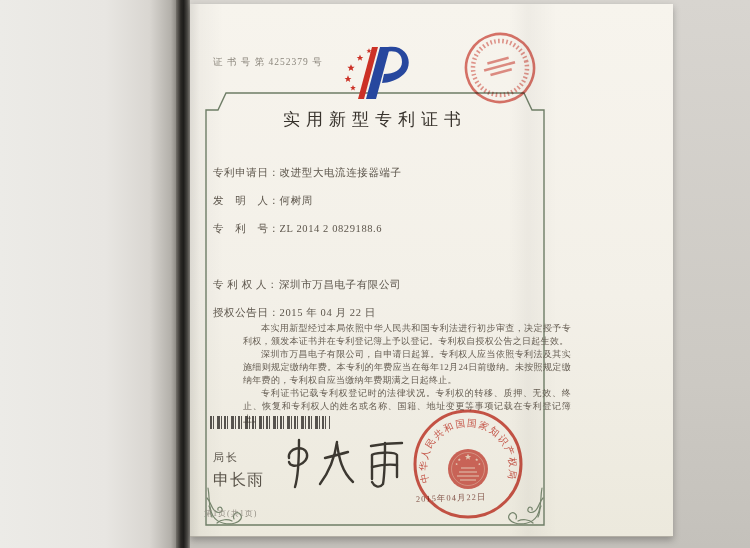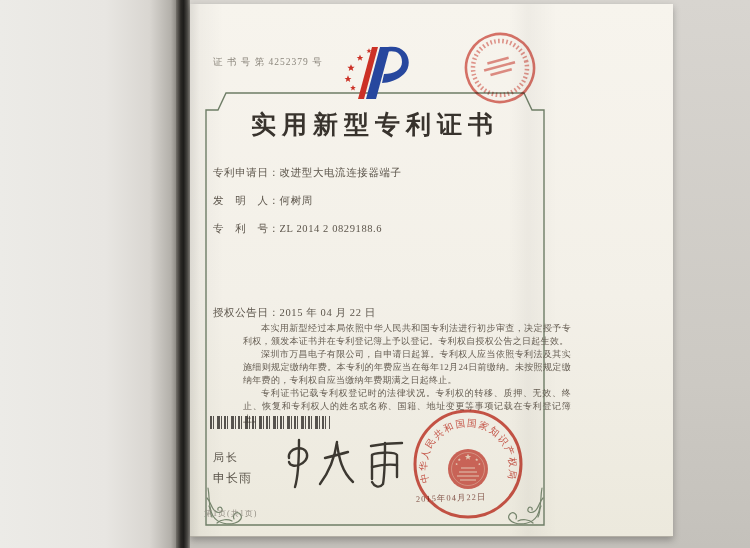--- a/index.html
+++ b/index.html
@@ -12,33 +12,33 @@
     background:linear-gradient(90deg,#74716b 0%,#2a2825 35%,#1f1e1c 55%,#4b4945 80%,#8d8a84 100%);}
   #page{left:190px;top:4px;width:483px;height:532px;
     background:
       linear-gradient(90deg,rgba(0,0,0,.10) 0,rgba(0,0,0,.03) 2%,rgba(0,0,0,0) 7%),
       linear-gradient(90deg,transparent 0 66%,rgba(0,0,0,.035) 70%,transparent 76%),
       linear-gradient(180deg,#f7f4ed 0%,#f3f0e8 55%,#ece9dd 100%);
     border-bottom:1px solid #b2aea4;box-shadow:0 3px 7px rgba(0,0,0,.28);}
   #frame-svg{left:14px;top:86px;width:342px;height:438px;}
   .cert-no{left:23px;top:52px;font-size:9.5px;letter-spacing:1px;color:#8b867c;white-space:nowrap;}
   #logo{left:148px;top:38px;width:74px;height:62px;}
-  .title{left:14px;top:104px;width:342px;text-align:center;font-size:25px;font-weight:bold;
+  .title{left:14px;top:104px;width:342px;text-align:center;font-size:17px;font-weight:normal;
     letter-spacing:6px;color:#38332d;white-space:nowrap;}
   .field{left:23px;font-size:10.5px;color:#5c554b;letter-spacing:.6px;white-space:nowrap;}
   .field .lab{display:inline-block;min-width:66px;}
   #paras{left:23px;top:318px;width:328px;font-size:9px;line-height:13px;color:#655d52;
     text-align:justify;letter-spacing:.3px;margin-left:30px;}
   #paras p{margin:0;text-indent:2em;}
   #barcode{left:20px;top:412px;width:120px;height:13px;opacity:.85;
     background:repeating-linear-gradient(90deg,#3b3733 0 2px,transparent 2px 3px,
       #3b3733 3px 4px,transparent 4px 7px,#3b3733 7px 10px,transparent 10px 11px,
       #3b3733 11px 12px,transparent 12px 14px);}
   .officer-title{left:23px;top:446px;font-size:11px;color:#5a544a;letter-spacing:2px;}
-  .officer-name{left:23px;top:466px;font-size:12px;color:#5a544a;letter-spacing:1px;text-align:center;}
+  .officer-name{left:23px;top:466px;font-size:16px;color:#5a544a;letter-spacing:1px;text-align:center;}
   #signature{left:85px;top:430px;width:150px;height:60px;}
   .seal-date{left:226px;top:488px;width:110px;font-size:8.5px;color:#84564b;
     letter-spacing:1px;transform:rotate(-2deg);white-space:nowrap;}
   #big-seal{left:220px;top:402px;width:116px;height:116px;filter:blur(.3px);
     mix-blend-mode:multiply;}
   #small-seal{left:268px;top:22px;width:84px;height:84px;filter:blur(.4px);
     mix-blend-mode:multiply;}
   .footer{left:14px;top:504px;width:300px;font-size:8px;color:#938e84;
     letter-spacing:1px;}
 </style>
@@ -89,20 +89,23 @@
   <div class="abs title">实用新型专利证书</div>
 
   <div class="abs field" style="top:162px">
     <span class="lab">专利申请日：</span><span>改进型大电流连接器端子</span>
   </div>
   <div class="abs field" style="top:190px">
     <span class="lab">发　明　人：</span><span>何树周</span>
   </div>
   <div class="abs field" style="top:218px">
     <span class="lab">专　利　号：</span><span>ZL 2014 2 0829188.6</span>
+  </div>
+  <div class="abs field" style="top:274px">
+    <span class="lab">专 利 权 人：</span><span>深圳市万昌电子有限公司</span>
   </div>
   <div class="abs field" style="top:302px">
     <span class="lab">授权公告日：</span><span>2015 年 04 月 22 日</span>
   </div>
 
   <div id="paras" class="abs">
     <p>本实用新型经过本局依照中华人民共和国专利法进行初步审查，决定授予专利权，颁发本证书并在专利登记簿上予以登记。专利权自授权公告之日起生效。</p>
     <p>深圳市万昌电子有限公司，自申请日起算。专利权人应当依照专利法及其实施细则规定缴纳年费。本专利的年费应当在每年12月24日前缴纳。未按照规定缴纳年费的，专利权自应当缴纳年费期满之日起终止。</p>
     <p>专利证书记载专利权登记时的法律状况。专利权的转移、质押、无效、终止、恢复和专利权人的姓名或名称、国籍、地址变更等事项记载在专利登记簿上。</p>
   </div>

